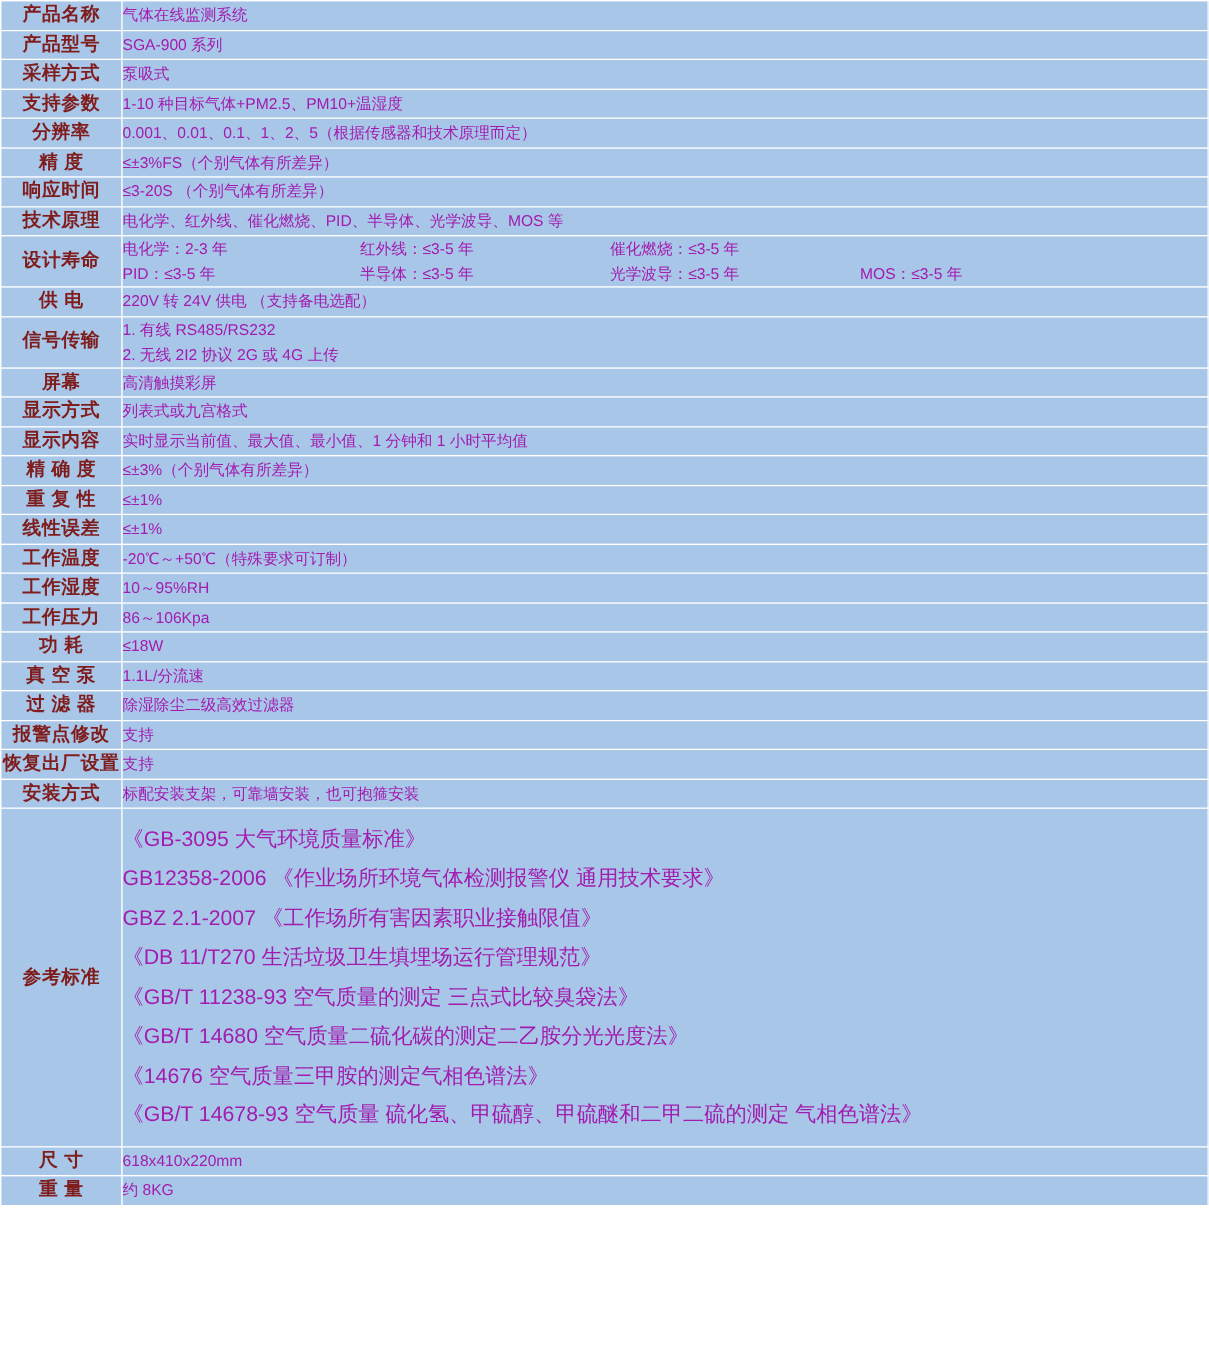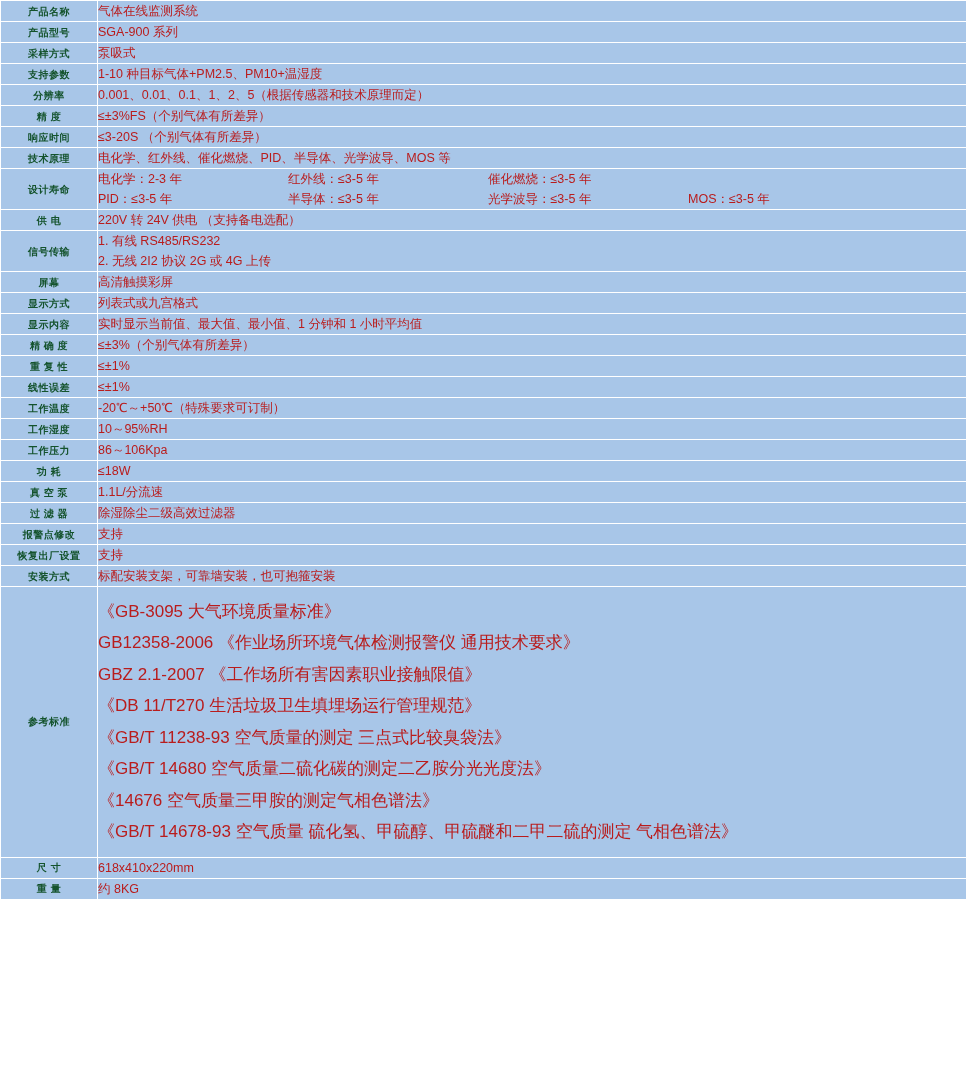--- a/index.html
+++ b/index.html
@@ -19,30 +19,30 @@
   table.spec td {
     border: 1px solid #ffffff;
     background: #a8c6e8;
     padding: 0;
     vertical-align: middle;
   }
   td.label {
     width: 96px;
     text-align: center;
     font-weight: bold;
-    font-size: 10px;
-    color: #14532d;
+    font-size: 15px;
+    color: #7f1d1d;
     letter-spacing: 0.5px;
     padding: 7px 2px;
     line-height: 1.5;
   }
   td.value {
     padding: 7px 10px;
     font-size: 12.5px;
-    color: #b91c1c;
+    color: #a21caf;
     line-height: 1.6;
   }
   .value .line {
     display: block;
     white-space: nowrap;
   }
   .life-row .line {
     display: block;
   }
   .life-row .seg {

